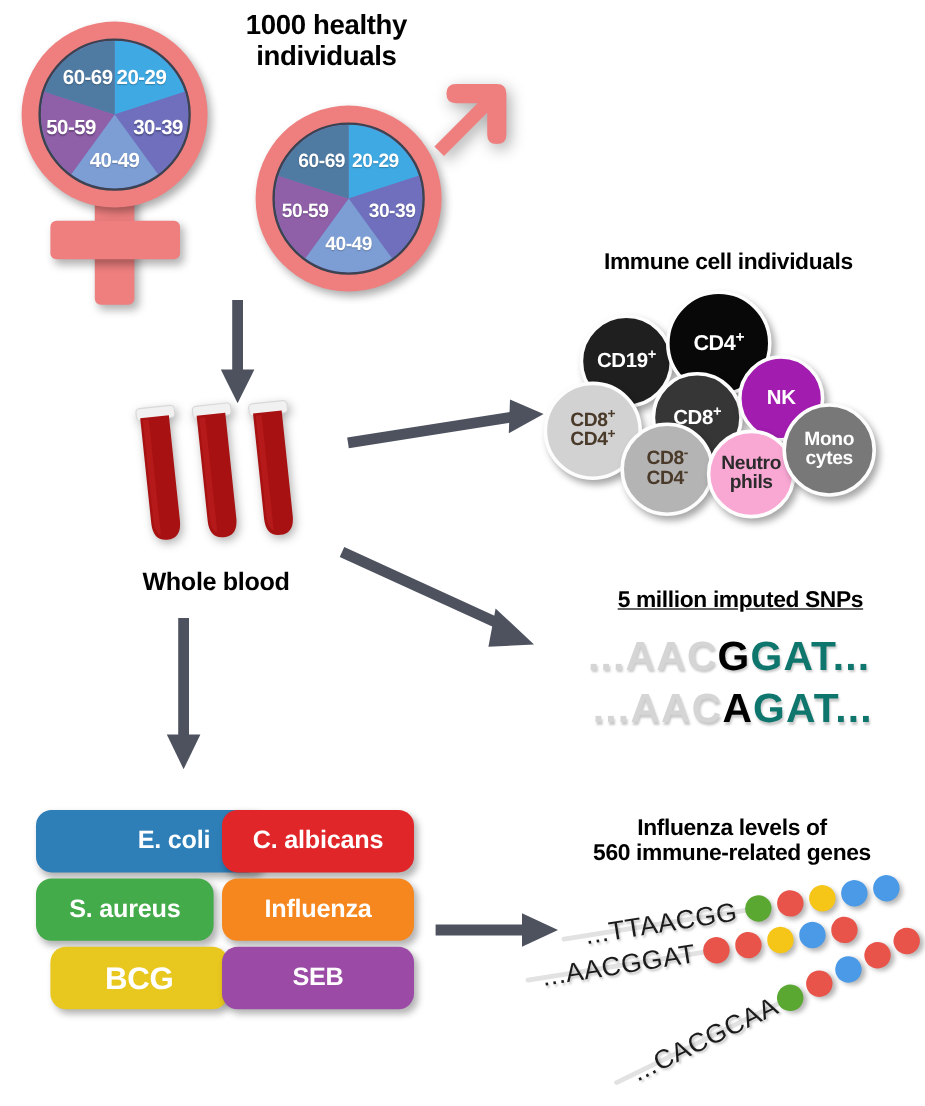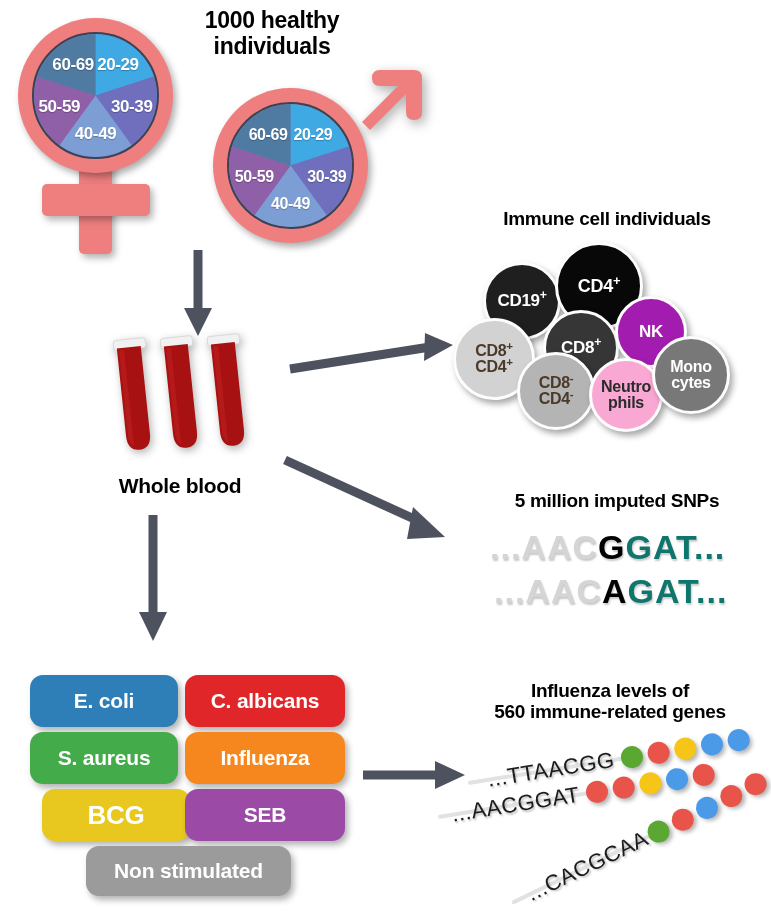--- a/index.html
+++ b/index.html
@@ -226,48 +226,45 @@
       <div>CD8<sup>-</sup><br>CD4<sup>-</sup></div>
     </div>
     <div class="bub" style="left: 134px; top: 118px; width: 74px; height: 74px; background: #f9a8d4; color: rgb(43, 43, 43); font-size: 16px;">
       <div>Neutro<br>phils</div>
     </div>
     <div class="bub" style="left: 197px; top: 96px; width: 78px; height: 78px; background: rgb(120, 120, 120); color: rgb(255, 255, 255); font-size: 16px;">
       <div>Mono<br>cytes</div>
     </div>
   </div>
 
-<div class="abs hdr" style="left:467px;top:490px;width:300px;font-size:19px;">5 million imputed SNPs</div>
+<div class="abs hdr" style="left:467px;top:490px;width:300px;font-size:19px;text-decoration:underline;">5 million imputed SNPs</div>
 
 <div class="abs" id="snp-group" style="left:490px;top:528px;width:270px;height:90px;">
     <div class="snp-row" style="left: 0px; top: 0px; font-size: 34px;"><span class="fade1">...AAC</span><span class="b">G</span><span class="fade2">GAT...</span></div>
     <div class="snp-row" style="left: 4px; top: 44px; font-size: 34px;"><span class="fade1">...AAC</span><span class="b">A</span><span class="fade2">GAT...</span></div>
   </div>
 
 <div class="abs" id="stim-group" style="left:30px;top:675px;width:320px;height:225px;">
-    <div class="stim" style="left: 0px; top: 0px; width: 148px; height: 52px; background: rgb(46, 126, 184); font-size: 21px;">
+    <div class="stim" style="left: 0px; top: 0px; width: 148px; height: 52px; background: rgb(46, 126, 184); font-size: 21px; padding-left: 41px;">
       <span>E. coli</span>
     </div>
     <div class="stim" style="left: 155px; top: 0px; width: 160px; height: 52px; background: rgb(225, 38, 42); font-size: 21px;">
       <span>C. albicans</span>
     </div>
     <div class="stim" style="left: 0px; top: 57px; width: 148px; height: 52px; background: rgb(68, 171, 74); font-size: 21px;">
       <span>S. aureus</span>
     </div>
     <div class="stim" style="left: 155px; top: 57px; width: 160px; height: 52px; background: rgb(246, 135, 31); font-size: 21px;">
       <span>Influenza</span>
     </div>
     <div class="stim" style="left: 12px; top: 114px; width: 148px; height: 52px; background: rgb(232, 200, 30); font-size: 26px;">
       <span>BCG</span>
     </div>
     <div class="stim" style="left: 155px; top: 114px; width: 160px; height: 52px; background: rgb(155, 75, 166); font-size: 21px;">
       <span>SEB</span>
-    </div>
-    <div class="stim" style="left: 56px; top: 171px; width: 205px; height: 50px; background: rgb(155, 155, 155); font-size: 21px;">
-      <span>Non stimulated</span>
     </div>
   </div>
 
 <div class="abs hdr" style="left:450px;top:680px;width:320px;font-size:19px;">
   <div>Influenza levels of</div>
   <div>560 immune-related genes</div>
 </div>
 
 <div class="abs" id="strand-group" style="left:440px;top:735px;width:331px;height:180px;">
     <div class="strand" style="left: 28px; top: 28px; width: 300px; height: 40px; transform: rotate(-9deg);">

